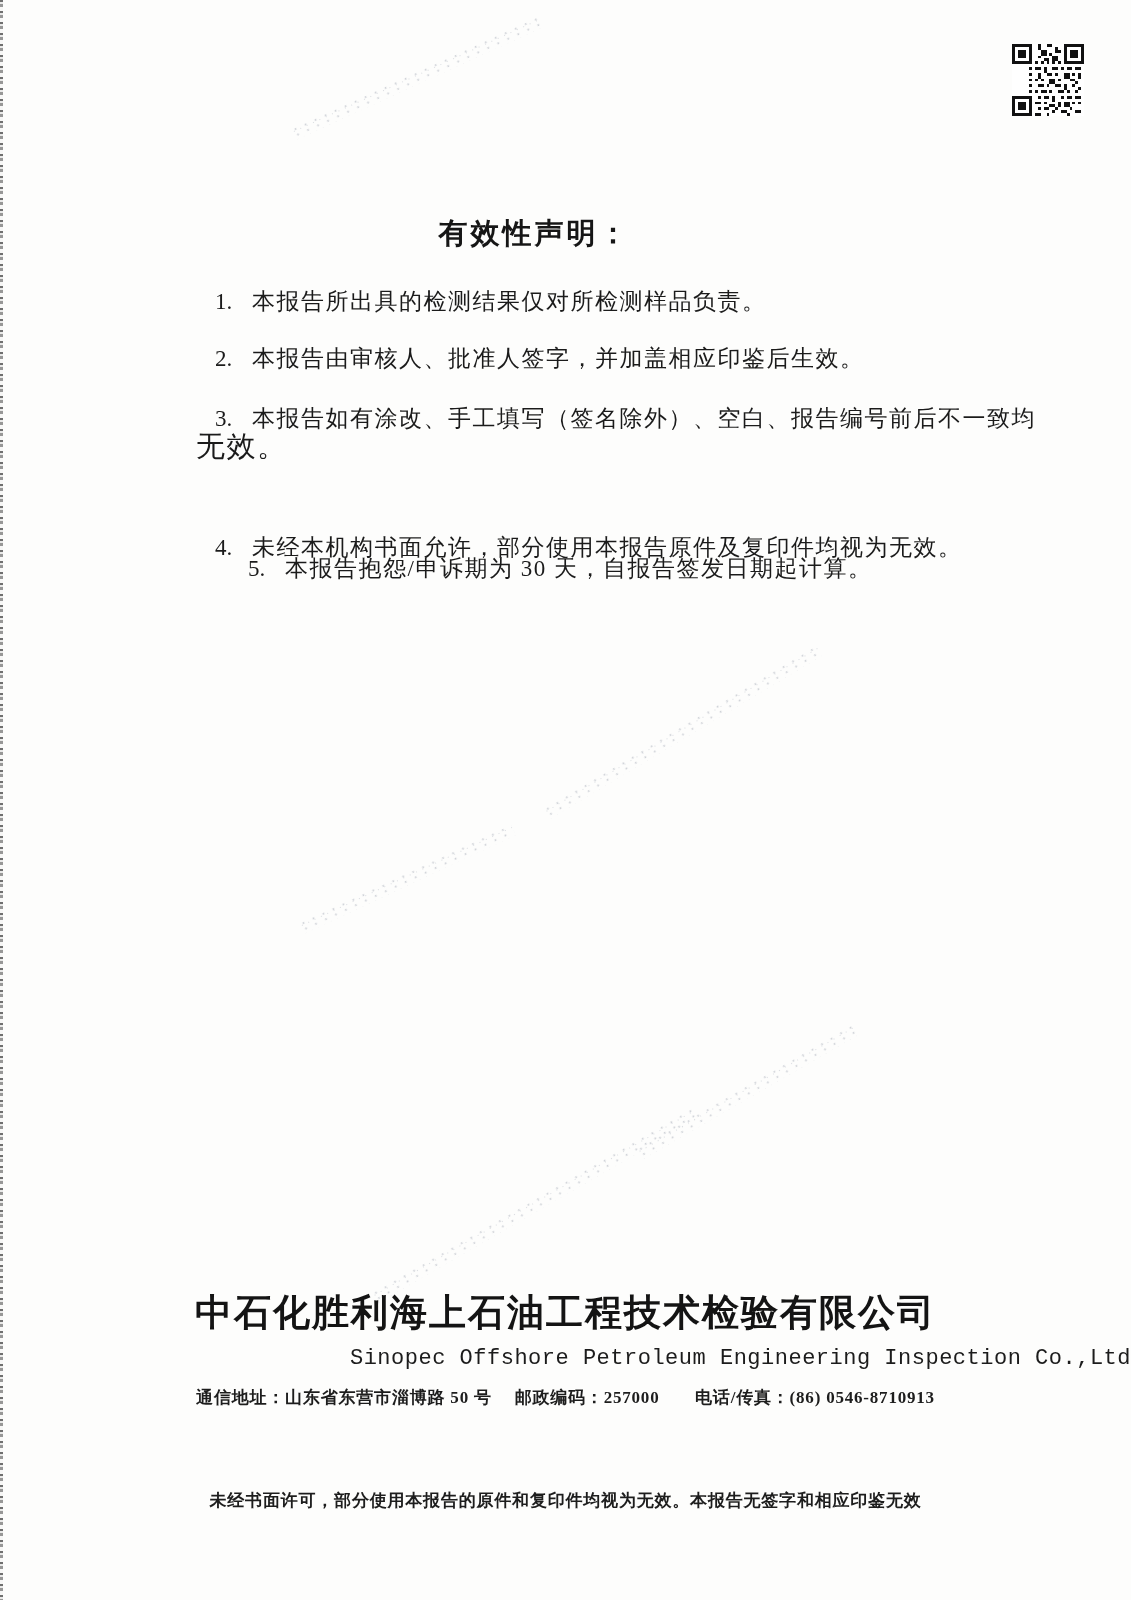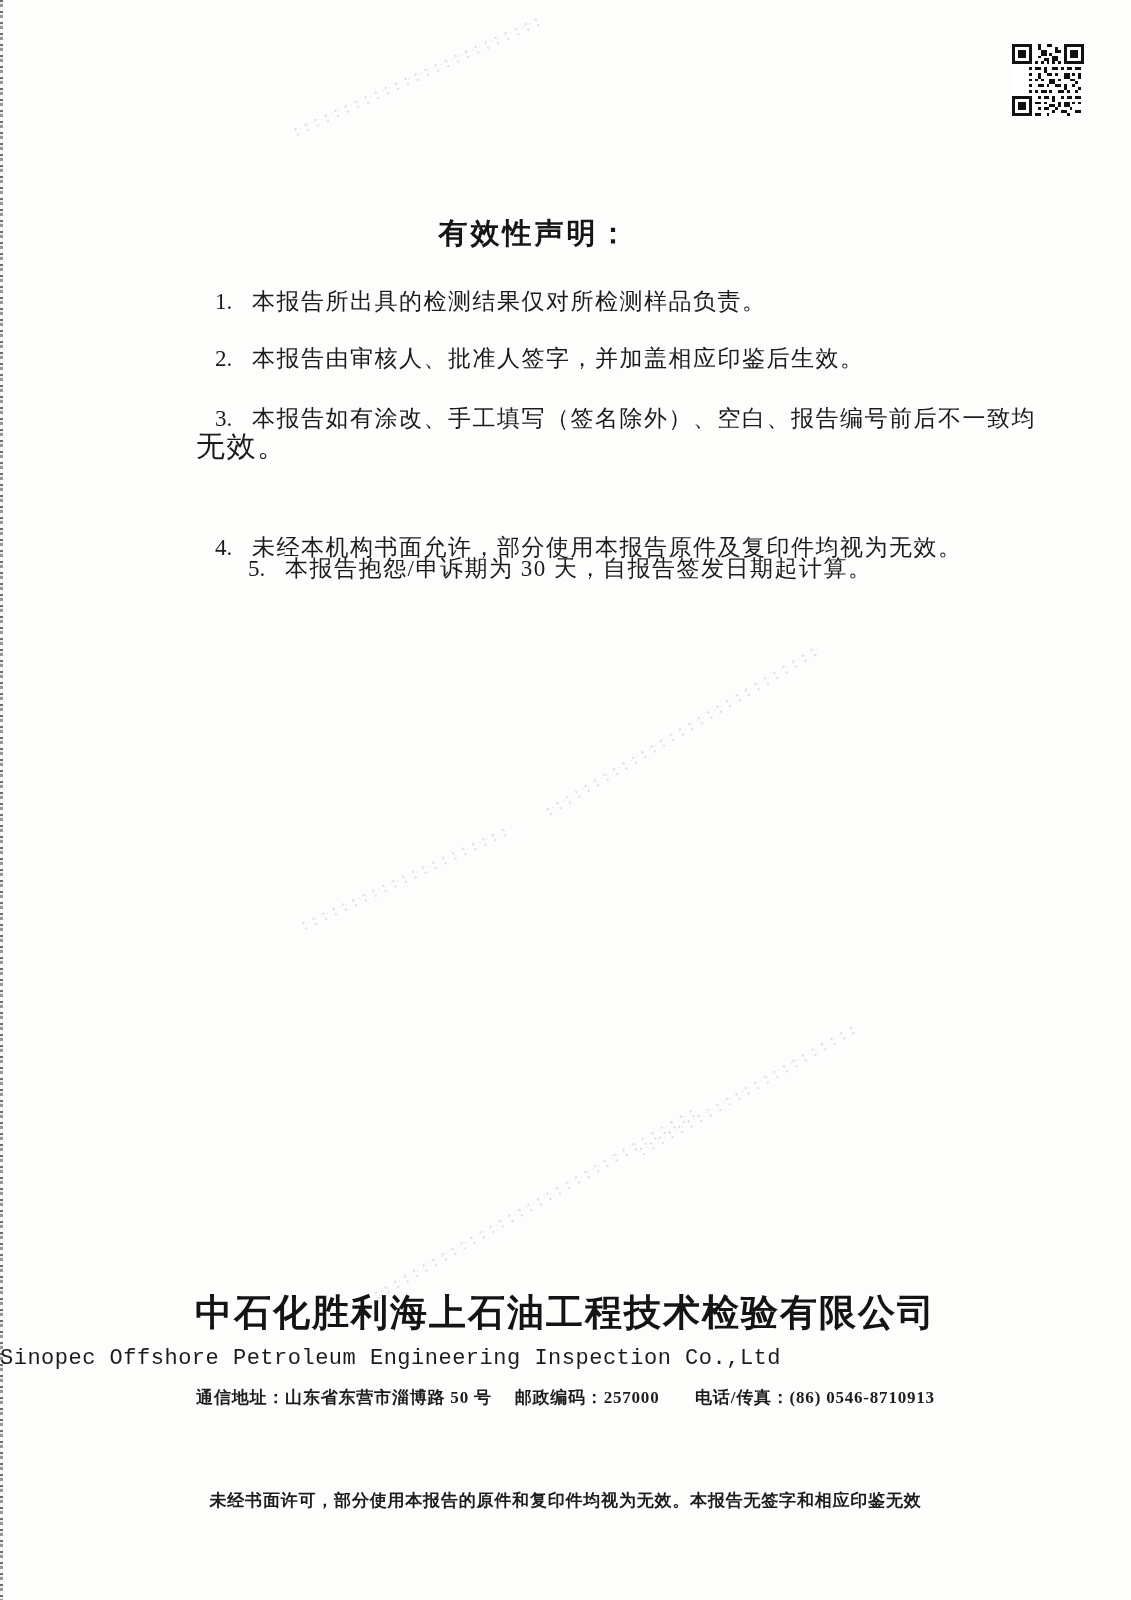--- a/index.html
+++ b/index.html
@@ -103,21 +103,21 @@
     font-family: "Liberation Sans", "DejaVu Sans", sans-serif;
     font-size: 37px;
     font-weight: 700;
     letter-spacing: 2px;
     color: #141414;
   }
   .company-en {
     position: absolute;
     left: 0; top: 1346px;
     width: 1131px;
-    text-align: left;
+    text-align: right;
     font-family: "Liberation Mono", "DejaVu Sans Mono", monospace;
     font-size: 22px;
     font-weight: 500;
     letter-spacing: 0.5px;
     color: #1c1c1c;
   }
   .footer-line {
     position: absolute;
     left: 0;
     width: 1131px;

